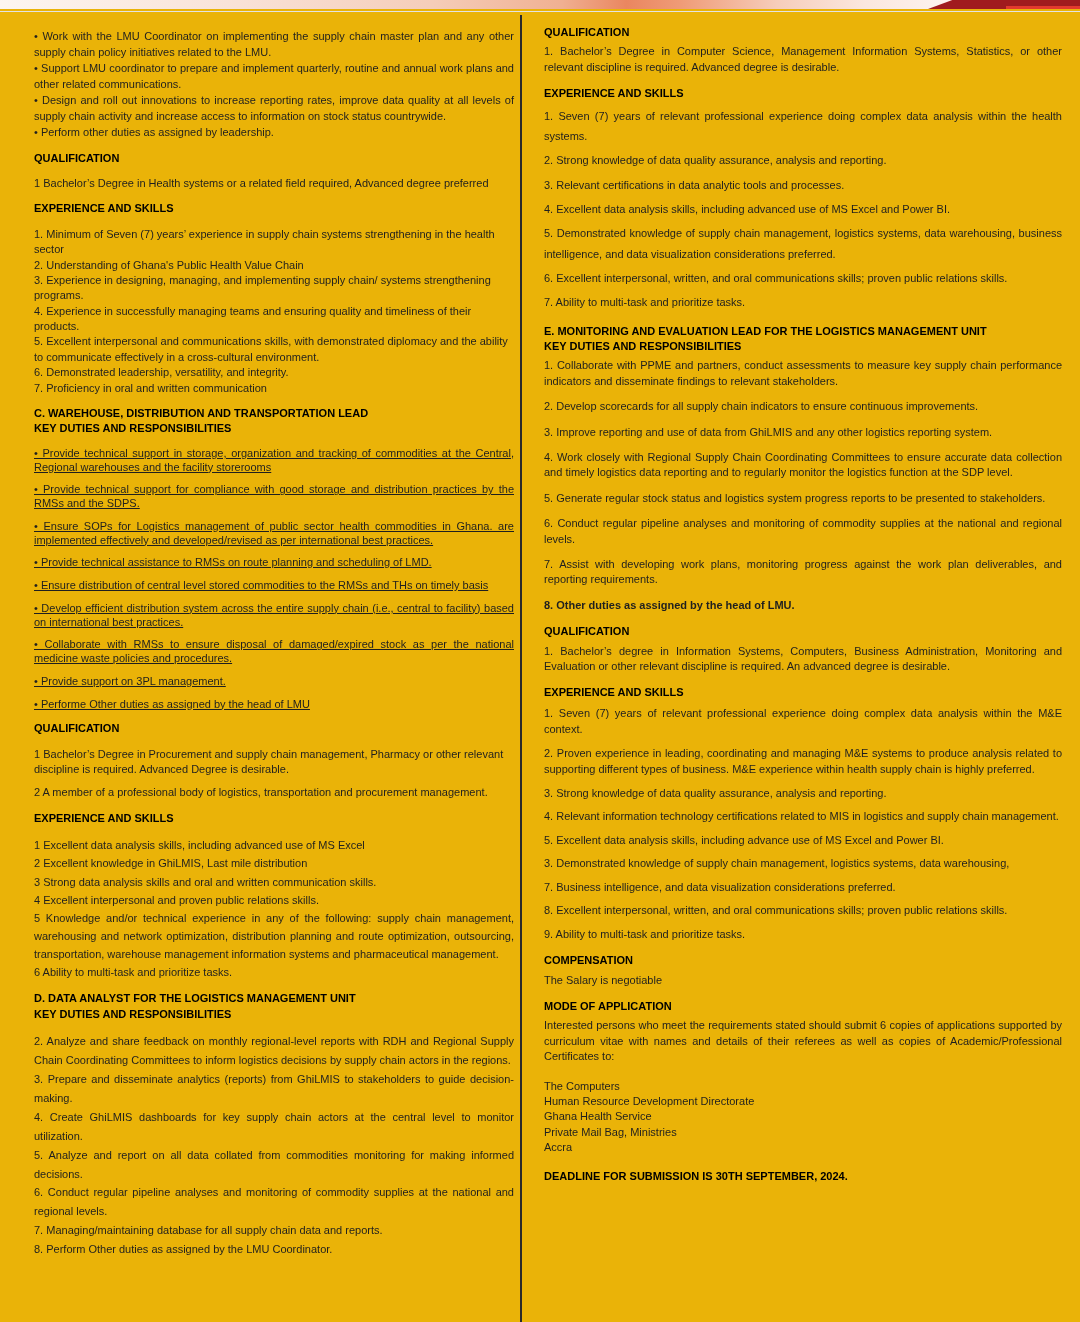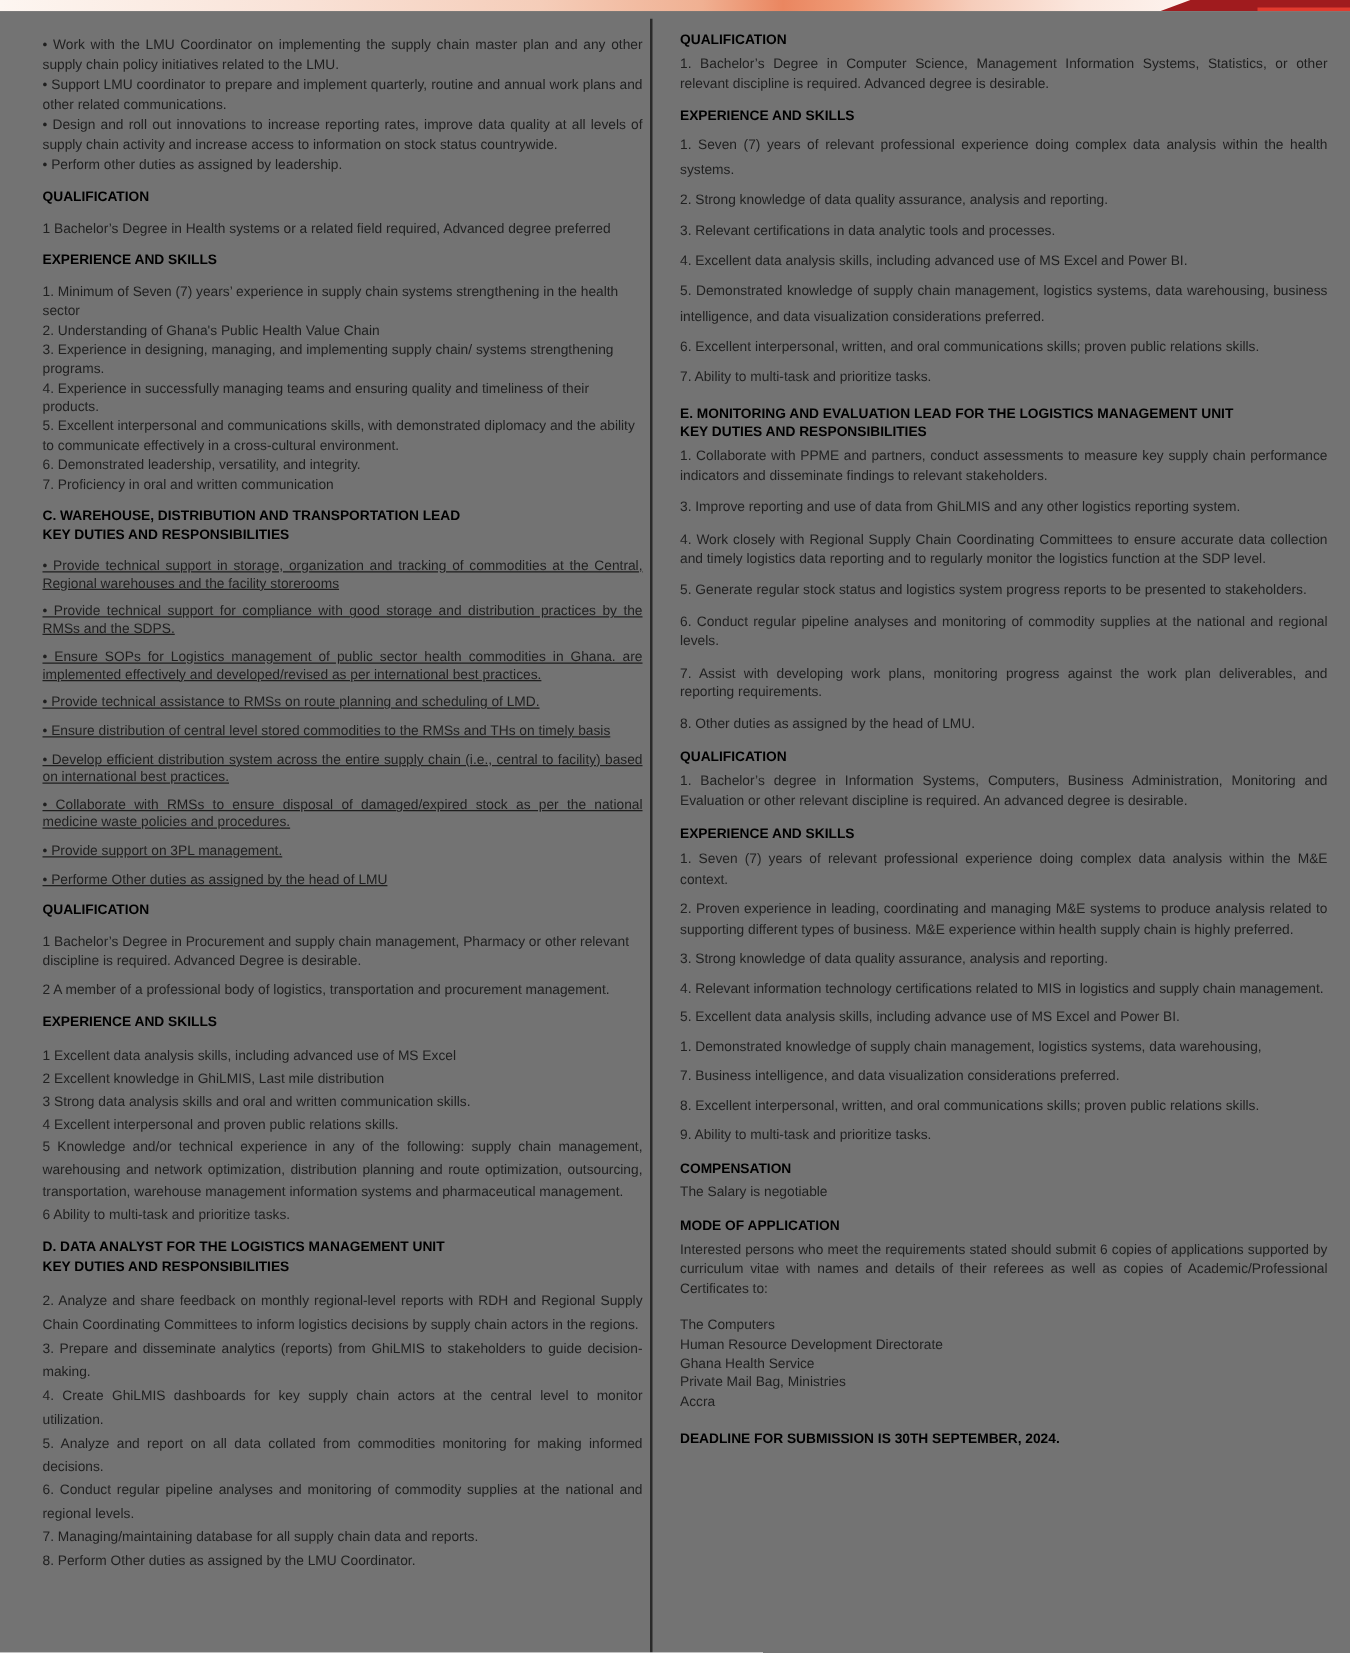--- a/index.html
+++ b/index.html
@@ -1,19 +1,19 @@
 <!DOCTYPE html>
 <html style="--dark-red: #a01b1e; --bright-red: #e23a2e; --salmon: #ea8660;"><head>
 <meta charset="utf-8">
 <style>
   html,body{margin:0;padding:0;background:#ffffff;}
   .page{
-    width:1080px;height:1322px;background:#737373;overflow:hidden;
+    width:1080px;height:1322px;background:#eab308;overflow:hidden;
     font-family:"Liberation Sans", sans-serif;font-size:11px;color:#1f1f1f;
-    display:flex;flex-direction:column;position:relative;align-items:center;
+    display:flex;flex-direction:column;position:relative;
   }
   
   .strip{position:relative;height:9px;width:100%;overflow:hidden;flex:0 0 auto;}
   .strip-grad{position:absolute;inset:0;
     background:linear-gradient(90deg,
       #fdf6f1 0%, #f9e2d7 22%, #f5cdb9 40%, #f0b092 52%,
       var(--salmon,#ea8660) 58%, #ef9b77 63%, #f6cdbb 72%,
       #fbe7de 80%, #fdf3ee 88%, #fdf6f2 100%);}
   .strip-dark{position:absolute;top:0;right:0;height:9px;width:152px;
     background:var(--dark-red,#a01b1e);
@@ -38,21 +38,21 @@
   .lh140 p{line-height:1.4;}
   .lh145 p{line-height:1.45;}
   .lh150 p{line-height:1.5;}
   .lh165 p{line-height:1.65;}
   .lh172 p{line-height:1.72;}
   .lh185 p{line-height:1.85;}
   .g4 p{margin-bottom:4px;}  .g4 p:last-child{margin-bottom:0;}
   .g7 p{margin-bottom:7px;}  .g7 p:last-child{margin-bottom:0;}
   .g8 p{margin-bottom:8px;}  .g8 p:last-child{margin-bottom:0;}
   .g9 p{margin-bottom:9px;text-decoration:underline;}  .g9 p:last-child{margin-bottom:0;}
-  .g10 p{margin-bottom:10px;}.g10 p:last-child{margin-bottom:0;}
+  .g10 p{margin-bottom:10px;}.g10 p:last-child{margin-bottom:0;font-weight:bold;}
   .mt14{margin-top:14px;}
 </style>
 </head>
 <body>
 
 <div class="page">
   <div class="strip">
     <div class="strip-grad"></div>
     <div class="strip-dark"></div>
     <div class="strip-bright"></div>
@@ -150,20 +150,21 @@
           <p>5. Demonstrated knowledge of supply chain management, logistics systems, data warehousing, business intelligence, and data visualization considerations preferred.</p>
           <p>6. Excellent interpersonal, written, and oral communications skills; proven public relations skills.</p>
           <p>7. Ability to multi-task and prioritize tasks.</p>
         </div>
         <div class="block h">
           <p>E. MONITORING AND EVALUATION LEAD FOR THE LOGISTICS MANAGEMENT UNIT</p>
           <p>KEY DUTIES AND RESPONSIBILITIES</p>
         </div>
         <div class="block justify lh140 g10">
           <p>1. Collaborate with PPME and partners, conduct assessments to measure key supply chain performance indicators and disseminate findings to relevant stakeholders.</p>
+          <p>2. Develop scorecards for all supply chain indicators to ensure continuous improvements.</p>
           <p>3. Improve reporting and use of data from GhiLMIS and any other logistics reporting system.</p>
           <p>4. Work closely with Regional Supply Chain Coordinating Committees to ensure accurate data collection and timely logistics data reporting and to regularly monitor the logistics function at the SDP level.</p>
           <p>5. Generate regular stock status and logistics system progress reports to be presented to stakeholders.</p>
           <p>6. Conduct regular pipeline analyses and monitoring of commodity supplies at the national and regional levels.</p>
           <p>7. Assist with developing work plans, monitoring progress against the work plan deliverables, and reporting requirements.</p>
           <p>8. Other duties as assigned by the head of LMU.</p>
         </div>
         <div class="block h">
           <p>QUALIFICATION</p>
         </div>
@@ -172,21 +173,21 @@
         </div>
         <div class="block h">
           <p>EXPERIENCE AND SKILLS</p>
         </div>
         <div class="block justify lh150 g7">
           <p>1. Seven (7) years of relevant professional experience doing complex data analysis within the M&amp;E context.</p>
           <p>2. Proven experience in leading, coordinating and managing M&amp;E systems to produce analysis related to supporting different types of business. M&amp;E experience within health supply chain is highly preferred.</p>
           <p>3. Strong knowledge of data quality assurance, analysis and reporting.</p>
           <p>4. Relevant information technology certifications related to MIS in logistics and supply chain management.</p>
           <p>5. Excellent data analysis skills, including advance use of MS Excel and Power BI.</p>
-          <p>1. Demonstrated knowledge of supply chain management, logistics systems, data warehousing,</p>
+          <p>3. Demonstrated knowledge of supply chain management, logistics systems, data warehousing,</p>
           <p>7. Business intelligence, and data visualization considerations preferred.</p>
           <p>8. Excellent interpersonal, written, and oral communications skills; proven public relations skills.</p>
           <p>9. Ability to multi-task and prioritize tasks.</p>
         </div>
         <div class="block h">
           <p>COMPENSATION</p>
         </div>
         <div class="block lh140">
           <p>The Salary is negotiable</p>
         </div>

